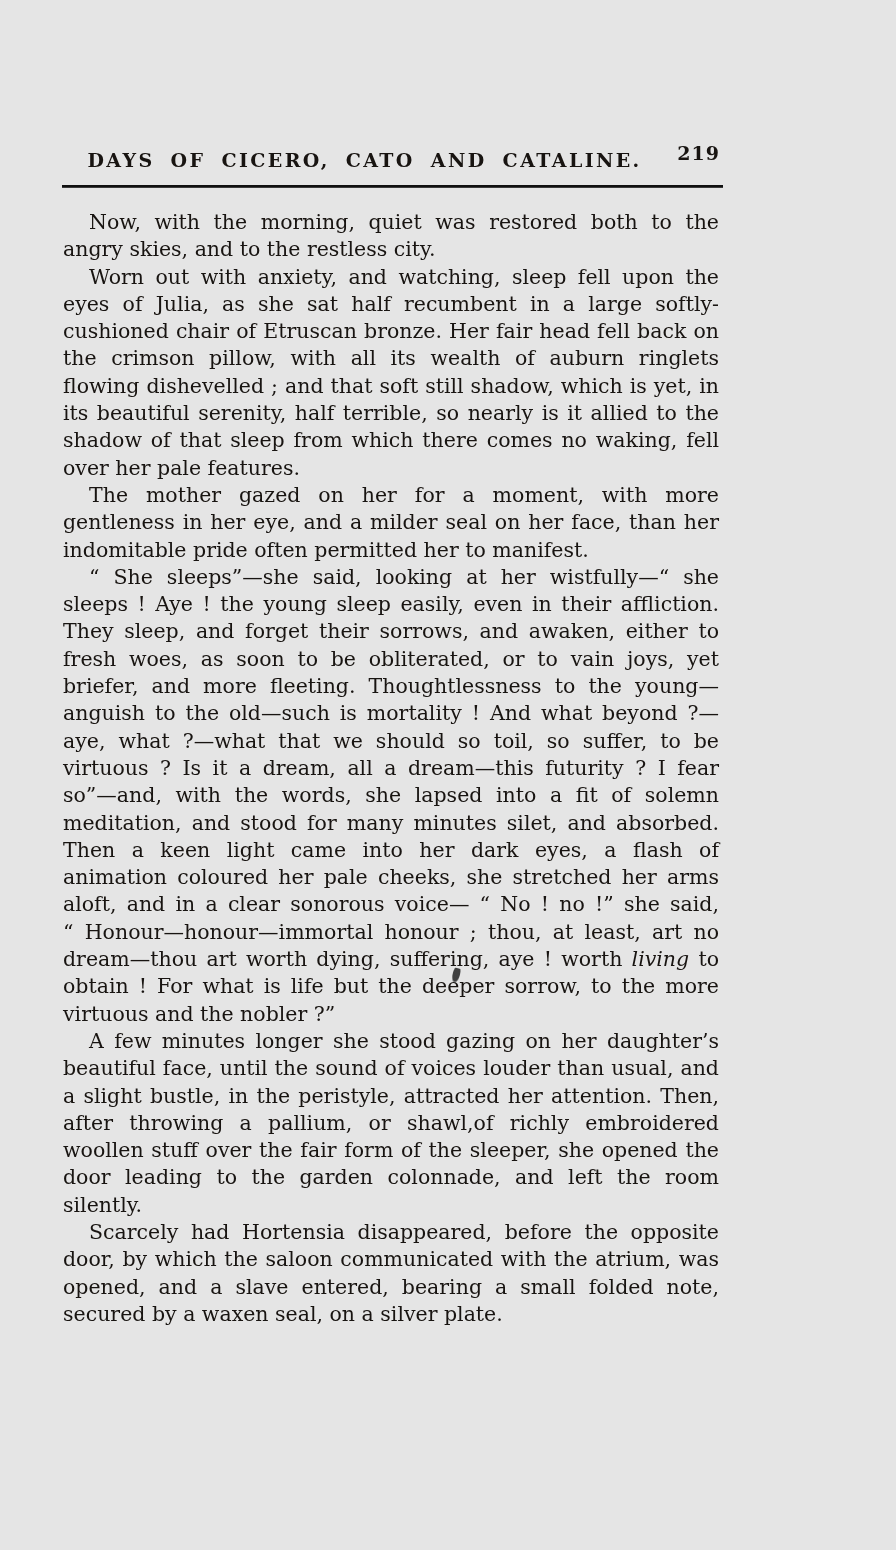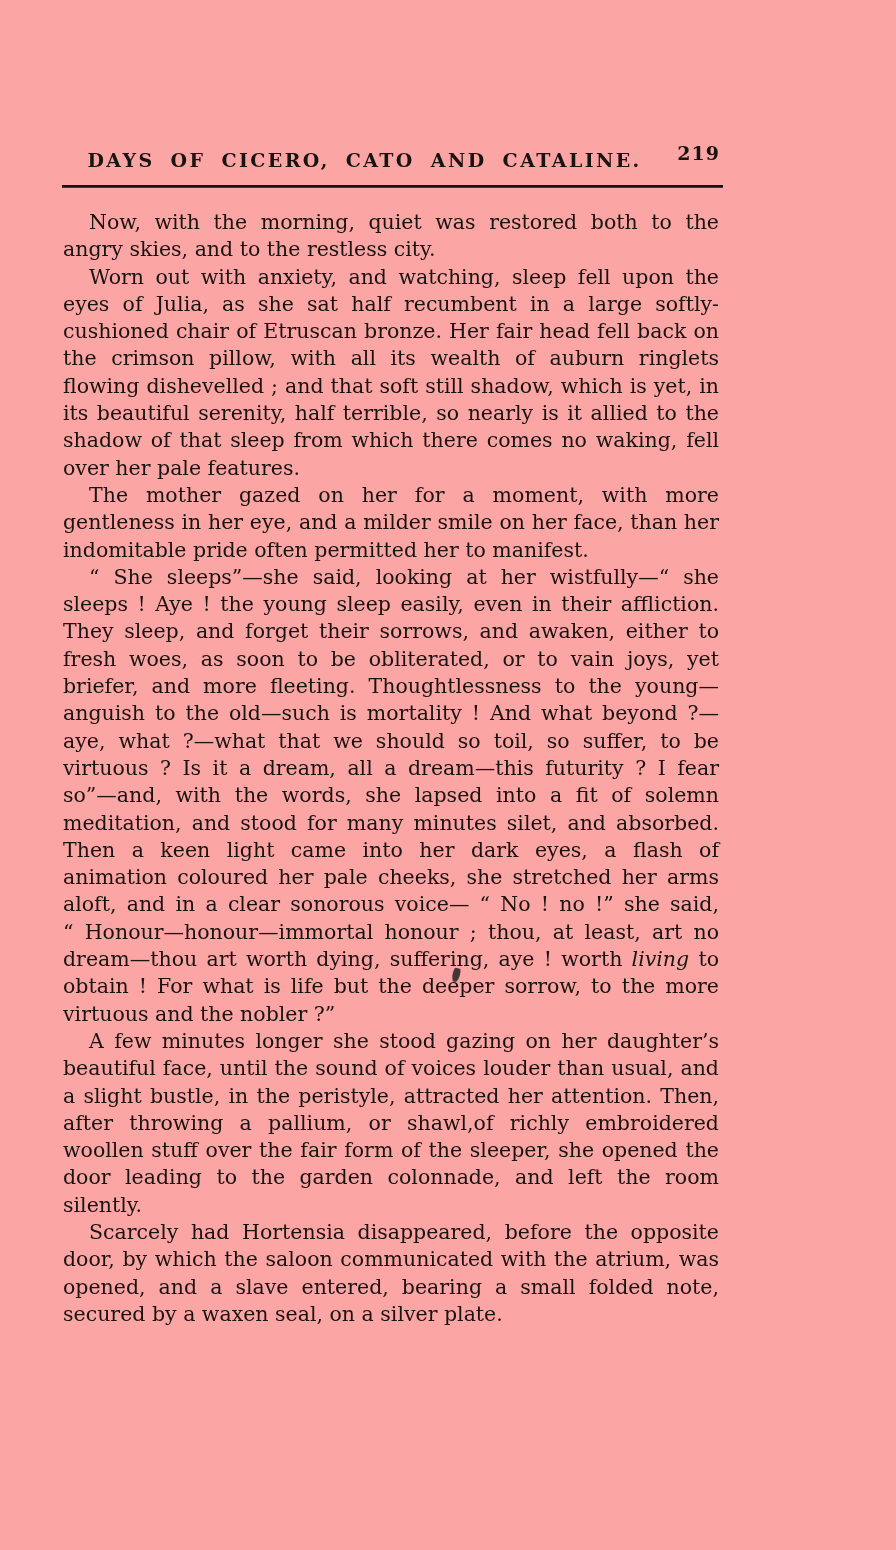--- a/index.html
+++ b/index.html
@@ -4,21 +4,21 @@
 <style>
   html, body {
     margin: 0;
     padding: 0;
     background: #ffffff;
   }
   .page {
     position: relative;
     width: 896px;
     height: 1550px;
-    background: #fca5a5;
+    background: #e5e5e5;
     font-family: "DejaVu Serif", "Liberation Serif", serif;
     color: #181411;
     overflow: hidden;
   }
   .header {
     position: absolute;
     top: 149px;
     left: 63px;
     width: 659px;
     height: 32px;
@@ -84,21 +84,21 @@
   <div class="header">
     <span class="running-title">DAYS OF CICERO, CATO AND CATALINE.</span>
     <span class="page-number">219</span>
   </div>
 
   <div class="header-rule"></div>
 
   <div class="text-block">
       <p class="para"><span>Now, with the morning, quiet was restored both to the angry skies, and to the restless city.</span></p>
       <p class="para"><span>Worn out with anxiety, and watching, sleep fell upon the eyes of Julia, as she sat half recumbent in a large softly-cushioned chair of Etruscan bronze. Her fair head fell back on the crimson pillow, with all its wealth of auburn ringlets flowing dishevelled&nbsp;; and that soft still shadow, which is yet, in its beautiful serenity, half terrible, so nearly is it allied to the shadow of that sleep from which there comes no waking, fell over her pale features.</span></p>
-      <p class="para"><span>The mother gazed on her for a moment, with more gentleness in her eye, and a milder smile on her face, than her indomitable pride often permitted her to manifest.</span></p>
+      <p class="para"><span>The mother gazed on her for a moment, with more gentleness in her eye, and a milder seal on her face, than her indomitable pride often permitted her to manifest.</span></p>
       <p class="para"><span>“&nbsp;She sleeps”—she said, looking at her wistfully—“&nbsp;she sleeps&nbsp;! Aye&nbsp;! the young sleep easily, even in their affliction. They sleep, and forget their sorrows, and awaken, either to fresh woes, as soon to be obliterated, or to vain joys, yet briefer, and more fleeting. Thoughtlessness to the young—anguish to the old—such is mortality&nbsp;! And what beyond&nbsp;?—aye, what&nbsp;?—what that we should so toil, so suffer, to be virtuous&nbsp;? Is it a dream, all a dream—this futurity&nbsp;? I fear so”—and, with the words, she lapsed into a fit of solemn meditation, and stood for many minutes silet, and absorbed. Then a keen light came into her dark eyes, a flash of animation coloured her pale cheeks, she stretched her arms aloft, and in a clear sonorous voice— “&nbsp;No&nbsp;! no&nbsp;!” she said, “&nbsp;Honour—honour—immortal honour&nbsp;; thou, at least, art no dream—thou art worth dying, suffering, aye&nbsp;! worth </span><em>living</em><span> to obtain&nbsp;! For what is life but the deeper sorrow, to the more virtuous and the nobler&nbsp;?”</span></p>
       <p class="para"><span>A few minutes longer she stood gazing on her daughter’s beautiful face, until the sound of voices louder than usual, and a slight bustle, in the peristyle, attracted her attention. Then, after throwing a pallium, or shawl,of richly embroidered woollen stuff over the fair form of the sleeper, she opened the door leading to the garden colonnade, and left the room silently.</span></p>
       <p class="para"><span>Scarcely had Hortensia disappeared, before the opposite door, by which the saloon communicated with the atrium, was opened, and a slave entered, bearing a small folded note, secured by a waxen seal, on a silver plate.</span></p>
     </div>
 
   <div class="ink-smudge"></div>
 
 </div>
 
 </body></html>

